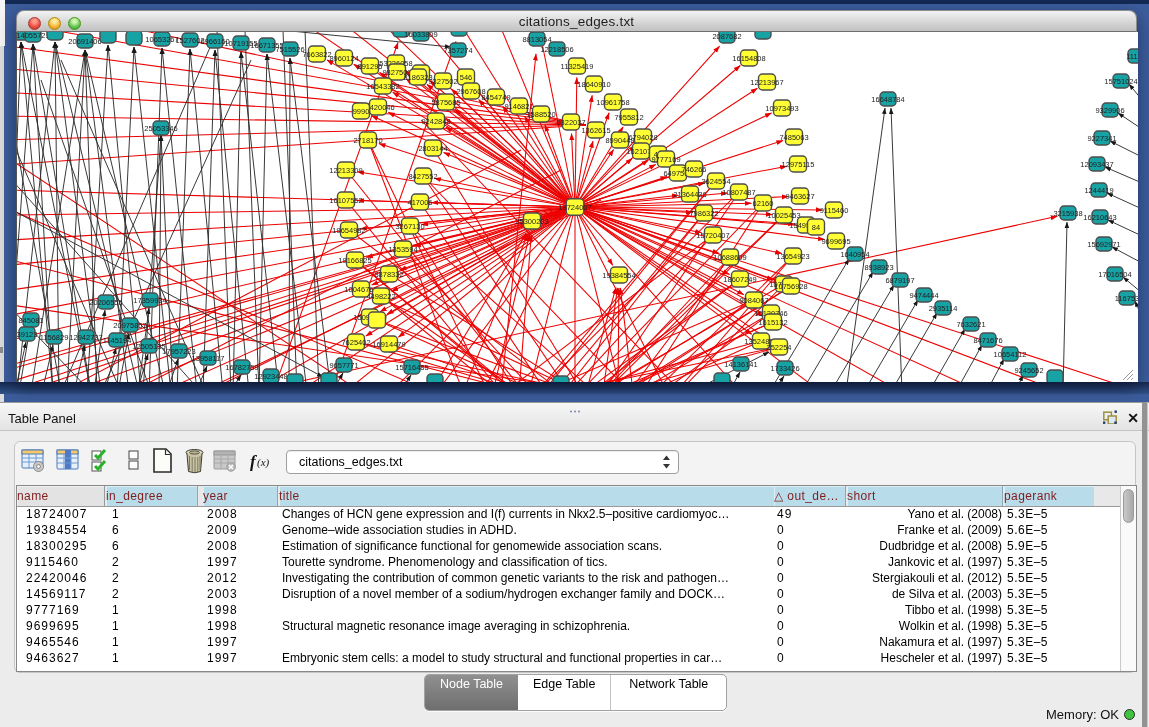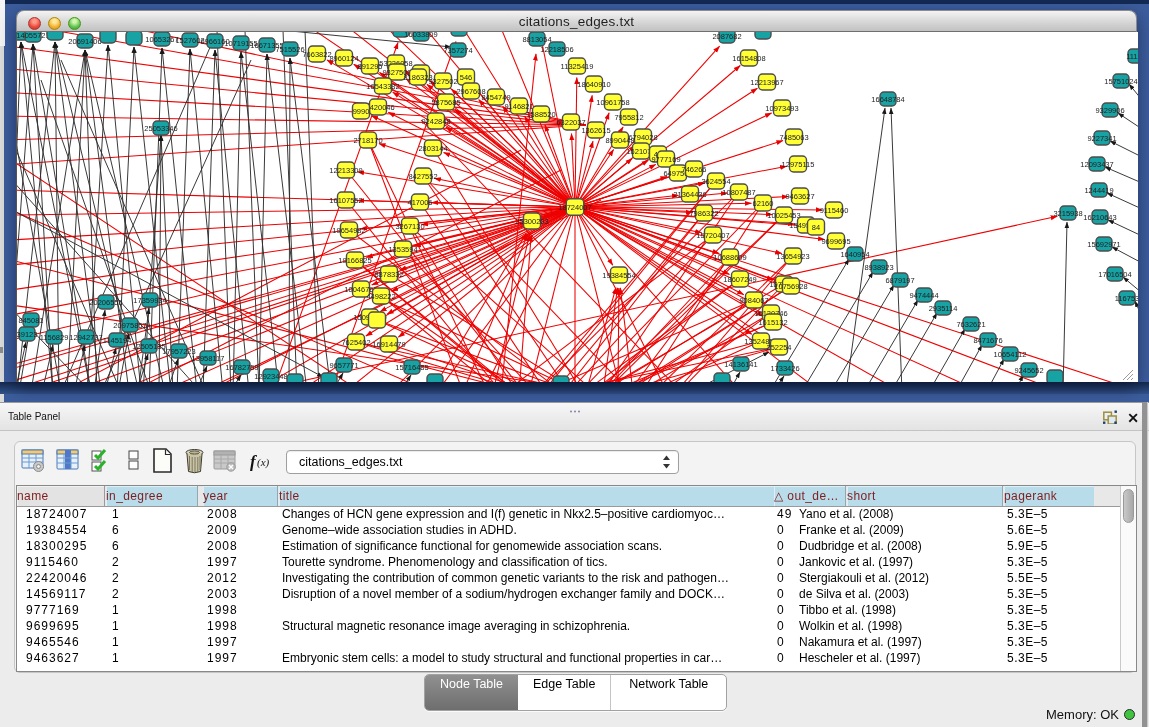--- a/index.html
+++ b/index.html
@@ -21,38 +21,38 @@
 #tl1 { left:11px; background:radial-gradient(circle at 50% 30%, #ff9a8a 0 18%, #ec4b3c 60%, #b73121); border:1px solid #a33; }
 #tl2 { left:31px; background:radial-gradient(circle at 50% 30%, #ffe9a0 0 18%, #f5b231 60%, #c7881d); border:1px solid #a80; }
 #tl3 { left:51px; background:radial-gradient(circle at 50% 30%, #d2f5b0 0 18%, #61c554 60%, #3d9431); border:1px solid #491;}
 #graph { left:0; top:22px; width:1121px; height:350px; background:#fff; border-left:1px solid #555; border-right:1px solid #555; }
 svg#net .r { stroke:#ee0000; stroke-width:1.05; }
 svg#net .k { stroke:#2e2e2e; stroke-width:0.95; }
 svg#net .nl { font:7.5px "Liberation Sans",sans-serif; fill:#222; text-anchor:middle; }
 
 #panel { left:0; top:402px; width:1149px; height:325px; background:#ececec; }
 #phead { left:0; top:0; width:1149px; height:29px; background:linear-gradient(#f7f7f7,#e3e3e3); border-top:1px solid #9a9a9a; border-bottom:1px solid #c4c4c4; }
-#phead .t { position:absolute; left:8px; top:8px; font-size:10px; color:#111; }
+#phead .t { position:absolute; left:8px; top:8px; font-size:13px; color:#111; }
 #pclose { right:10px; top:7px; font-size:14px; font-weight:bold; color:#111; }
 #pfloat { right:32px; top:7px; width:14px; height:14px; }
 #toolbar { left:0; top:29px; width:1149px; height:52px; }
 #cont { left:14px; top:39px; width:1122px; height:232px; background:#f3f3f3; border:1px solid #c6c6c6; border-radius:6px; }
 .ticon { position:absolute; top:17px; }
 #combo { left:286px; top:19px; width:393px; height:24px; background:#fff; border:1px solid #9f9f9f; border-radius:4px; font-size:12.5px; color:#000; line-height:22px; padding-left:12px; box-shadow:inset 0 1px 1px rgba(0,0,0,.08); }
 #combo .stp { position:absolute; right:5px; top:3px; width:13px; height:16px; }
 
 #tbl { left:16px; top:485px; width:1121px; height:187px; background:#fff; border:1px solid #888; }
 #thead { position:absolute; left:0; top:0; width:1103px; height:21px; background:#e8e8e8; border-bottom:1px solid #9a9a9a; }
 .th { position:absolute; top:0; height:20px; background:#b9dcea; border-right:1px solid #8fa8b4; box-shadow:inset 1px 1px 0 rgba(255,255,255,.55); font-size:12px; letter-spacing:0.4px; color:#7f1d1d; text-align:left; line-height:20px; }
 #tbody { position:absolute; left:0; top:21px; width:1103px; }
 .tr { position:relative; height:16px; font-size:12px; color:#000; white-space:nowrap; }
 .tr div { position:absolute; top:0; line-height:15px; overflow:hidden; }
 .c0 { left:9px; width:90px; letter-spacing:1px; } .c1 { left:95px; width:90px; letter-spacing:1px; } .c2 { left:190px; width:80px; letter-spacing:1px; }
 .c3 { left:265px; width:492px; } .c4 { left:760px; width:66px; letter-spacing:1px; }
-.c5 { left:782px; width:155px; text-align:left; } .c6 { left:990px; width:100px; letter-spacing:0.5px; }
+.c5 { left:830px; width:155px; text-align:right; } .c6 { left:990px; width:100px; letter-spacing:0.5px; }
 #vsb { position:absolute; right:0; top:0; width:16px; height:185px; background:#fafafa; border-left:1px solid #c9c9c9; }
 #vsb .thumb { position:absolute; left:2px; top:3px; width:11px; height:34px; border-radius:6px; background:linear-gradient(90deg,#c9c9c9,#a8a8a8); border:1px solid #999; }
 
 #tabs { left:424px; top:674px; height:37px; border:1px solid #a2a2a2; border-radius:5px; background:#fff; overflow:hidden; display:flex; box-shadow:0 1px 0 rgba(255,255,255,.8); }
 #tabs div { font-size:12.5px; line-height:19px; padding:0 15px; color:#000; }
 #tabs div:last-child { padding:0 18px; }
 #tabs .sel { background:linear-gradient(#909090,#6e6e6e); color:#fff; }
 #tabs .sep { padding:0; width:1px; background:#c4c4c4; }
 #mem { right:30px; top:707px; font-size:13px; color:#111; }
 #memdot { right:14px; top:709px; width:11px; height:11px; border-radius:50%; background:#3ec43e; border:1.5px solid #2c2c2c; }
@@ -731,21 +731,21 @@
     <div class="th" style="left:262px;width:510px">title</div>
     <div class="th" style="left:757px;width:72px">△ out_de…</div>
     <div class="th" style="left:830px;width:156px">short</div>
     <div class="th" style="left:987px;width:90px;border-right:none">pagerank</div>
   </div>
   <div id="tbody">
 <div class="tr">
           <div class="c0">18724007</div>
           <div class="c1">1</div>
           <div class="c2">2008</div>
-          <div class="c3">Changes of HCN gene expression and I(f) genetic in Nkx2.5–positive cardiomyoc…</div>
+          <div class="c3">Changes of HCN gene expression and I(f) currents in Nkx2.5–positive cardiomyoc…</div>
           <div class="c4">49</div>
           <div class="c5">Yano et al. (2008)</div>
           <div class="c6">5.3E–5</div>
         </div>
 <div class="tr">
           <div class="c0">19384554</div>
           <div class="c1">6</div>
           <div class="c2">2009</div>
           <div class="c3">Genome–wide association studies in ADHD.</div>
           <div class="c4">0</div>

